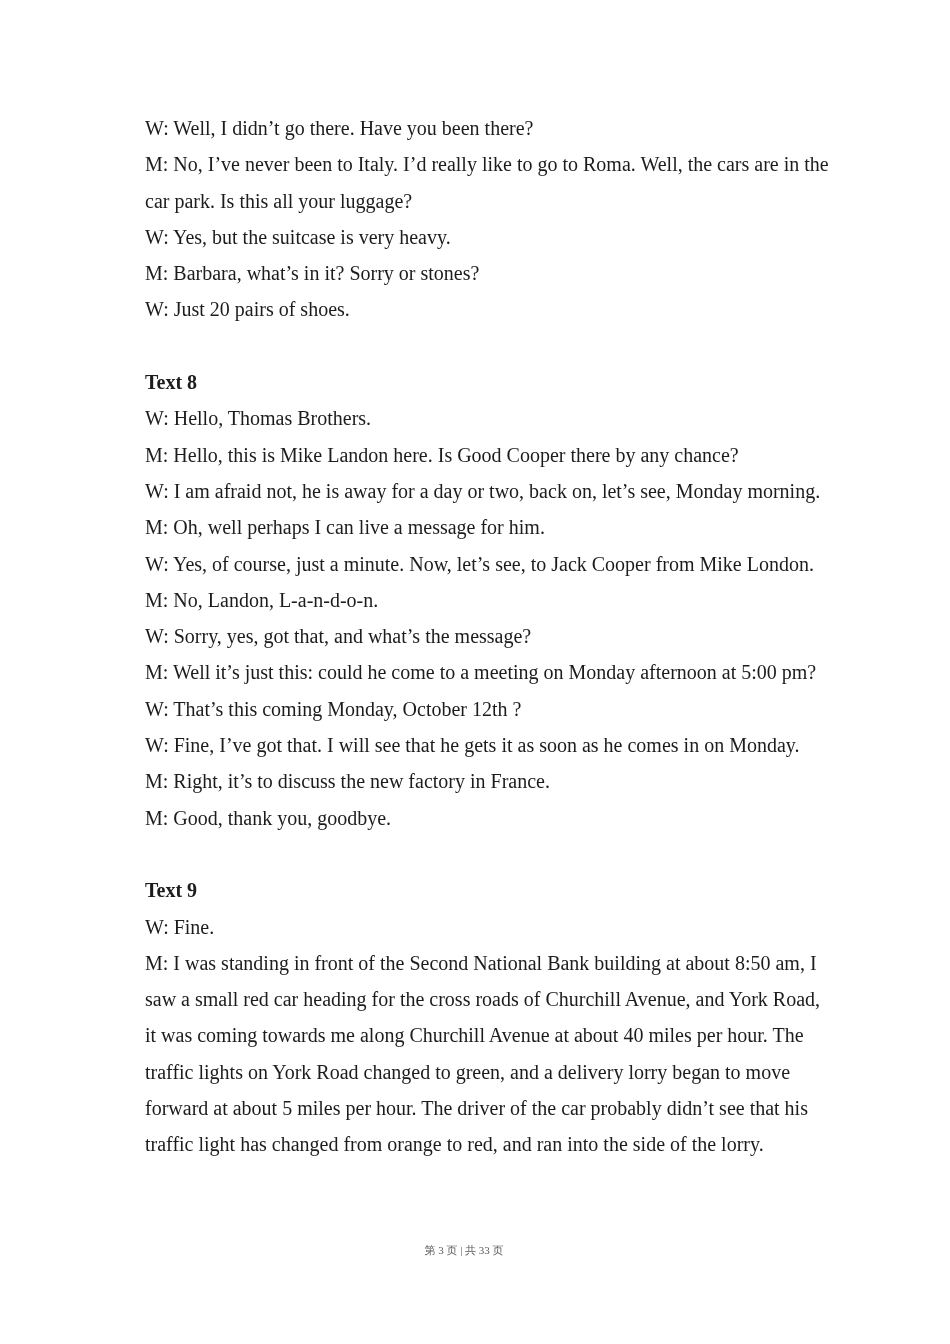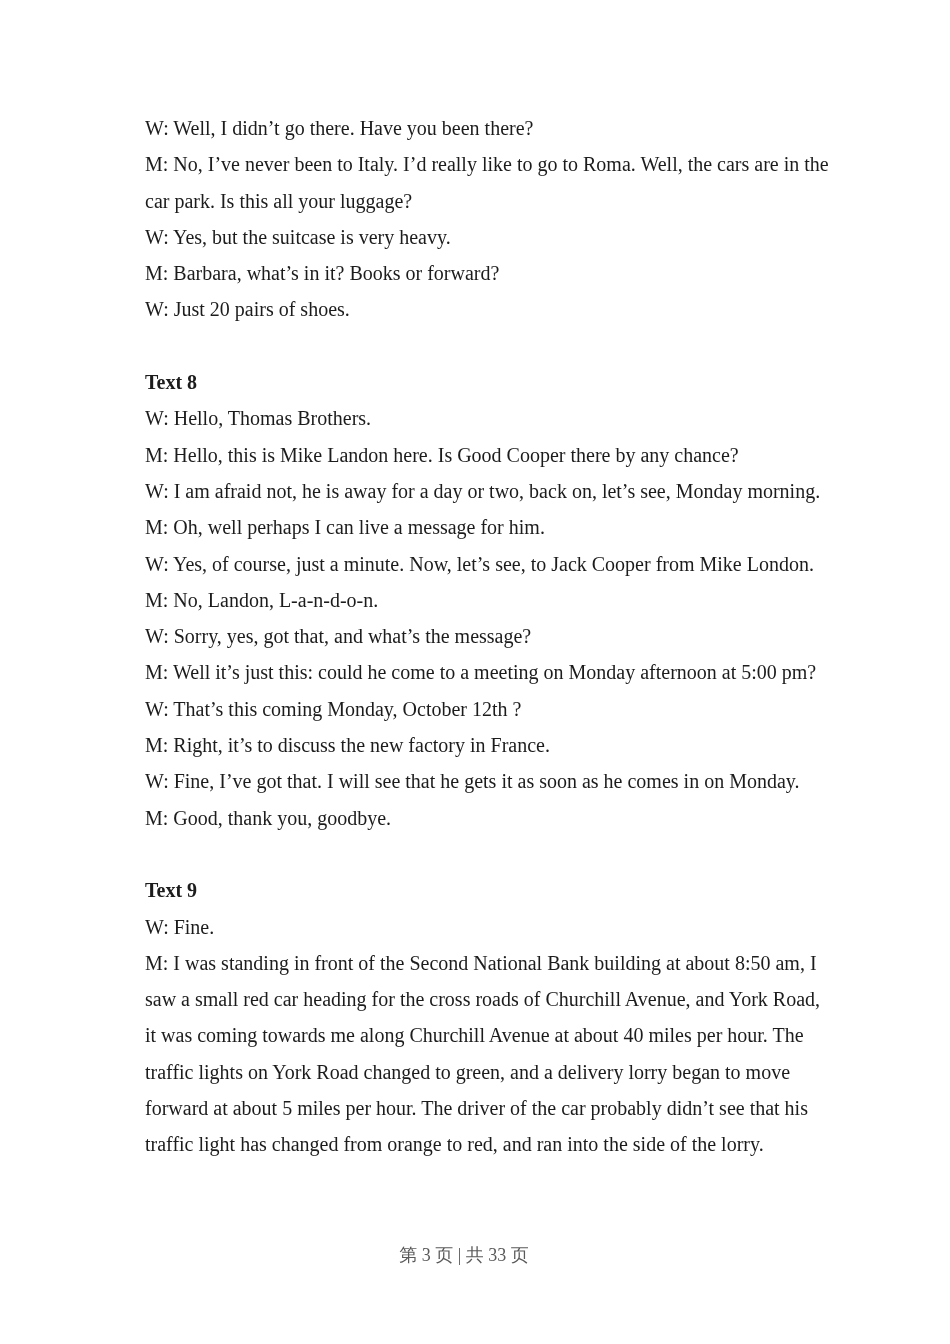--- a/index.html
+++ b/index.html
@@ -30,49 +30,49 @@
   }
   .line.heading {
     font-weight: 700;
   }
   .footer {
     position: absolute;
     left: 0;
     right: 0;
     top: 1243px;
     text-align: center;
-    font-size: 18px;
+    font-size: 11px;
     color: #5a5a5a;
     font-family: "Liberation Serif", "DejaVu Serif", serif;
   }
 </style>
 </head>
 <body>
 
 <div class="page">
   <div class="content">
     <div class="line">W: Well, I didn’t go there. Have you been there?</div>
     <div class="line">M: No, I’ve never been to Italy. I’d really like to go to Roma. Well, the cars are in the</div>
     <div class="line">car park. Is this all your luggage?</div>
     <div class="line">W: Yes, but the suitcase is very heavy.</div>
-    <div class="line">M: Barbara, what’s in it? Books or forward?</div>
+    <div class="line">M: Barbara, what’s in it? Sorry or stones?</div>
     <div class="line">W: Just 20 pairs of shoes.</div>
     <div class="line blank"></div>
     <div class="line heading">Text 8</div>
     <div class="line">W: Hello, Thomas Brothers.</div>
     <div class="line">M: Hello, this is Mike Landon here. Is Good Cooper there by any chance?</div>
     <div class="line">W: I am afraid not, he is away for a day or two, back on, let’s see, Monday morning.</div>
     <div class="line">M: Oh, well perhaps I can live a message for him.</div>
     <div class="line">W: Yes, of course, just a minute. Now, let’s see, to Jack Cooper from Mike London.</div>
     <div class="line">M: No, Landon, L-a-n-d-o-n.</div>
     <div class="line">W: Sorry, yes, got that, and what’s the message?</div>
     <div class="line">M: Well it’s just this: could he come to a meeting on Monday afternoon at 5:00 pm?</div>
     <div class="line">W: That’s this coming Monday, October 12th ?</div>
+    <div class="line">W: Fine, I’ve got that. I will see that he gets it as soon as he comes in on Monday.</div>
     <div class="line">M: Right, it’s to discuss the new factory in France.</div>
-    <div class="line">W: Fine, I’ve got that. I will see that he gets it as soon as he comes in on Monday.</div>
     <div class="line">M: Good, thank you, goodbye.</div>
     <div class="line blank"></div>
     <div class="line heading">Text 9</div>
     <div class="line">W: Fine.</div>
     <div class="line">M: I was standing in front of the Second National Bank building at about 8:50 am, I</div>
     <div class="line">saw a small red car heading for the cross roads of Churchill Avenue, and York Road,</div>
     <div class="line">it was coming towards me along Churchill Avenue at about 40 miles per hour. The</div>
     <div class="line">traffic lights on York Road changed to green, and a delivery lorry began to move</div>
     <div class="line">forward at about 5 miles per hour. The driver of the car probably didn’t see that his</div>
     <div class="line">traffic light has changed from orange to red, and ran into the side of the lorry.</div>

